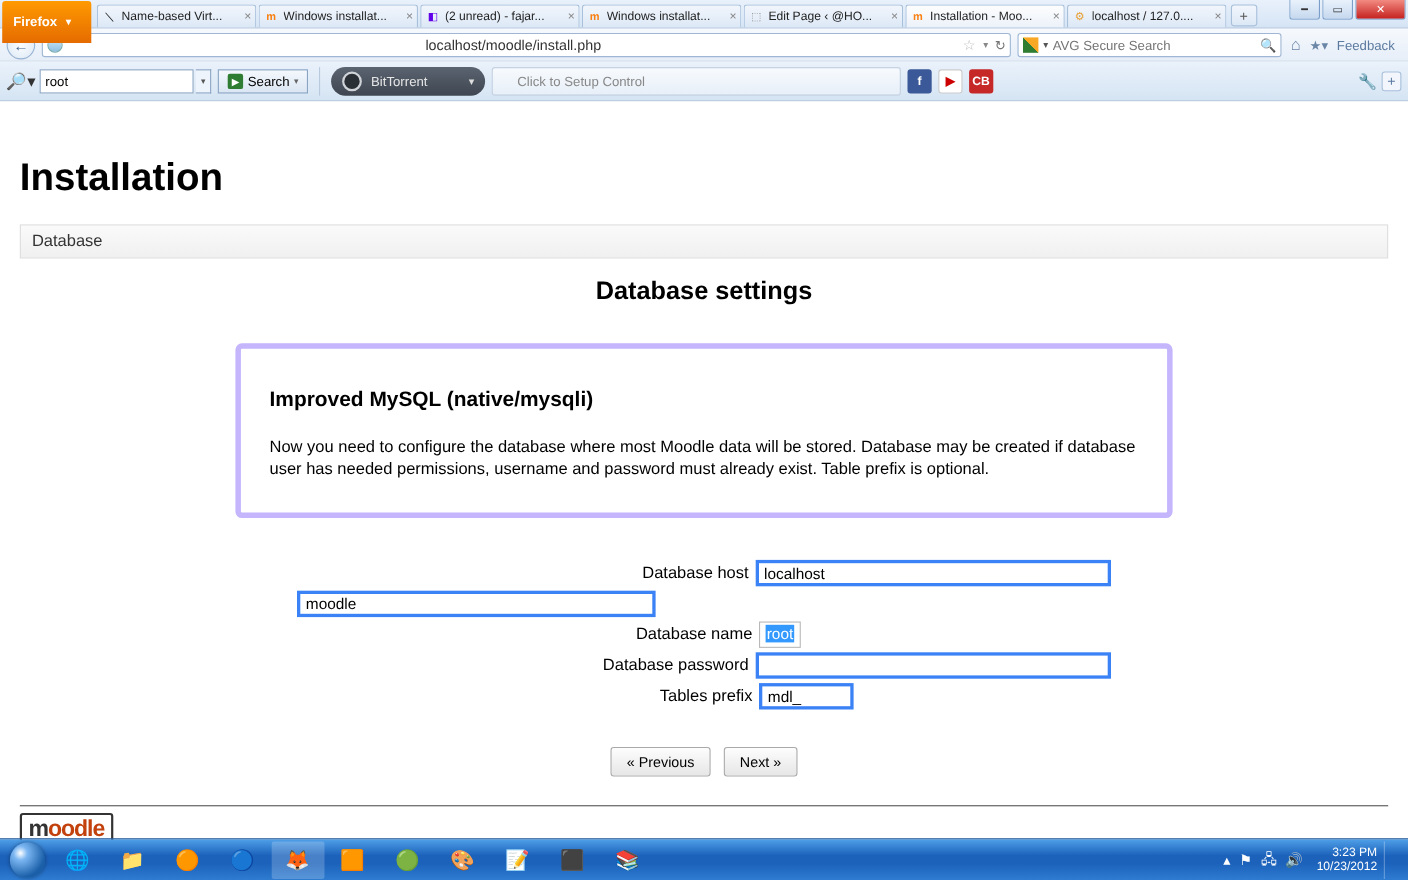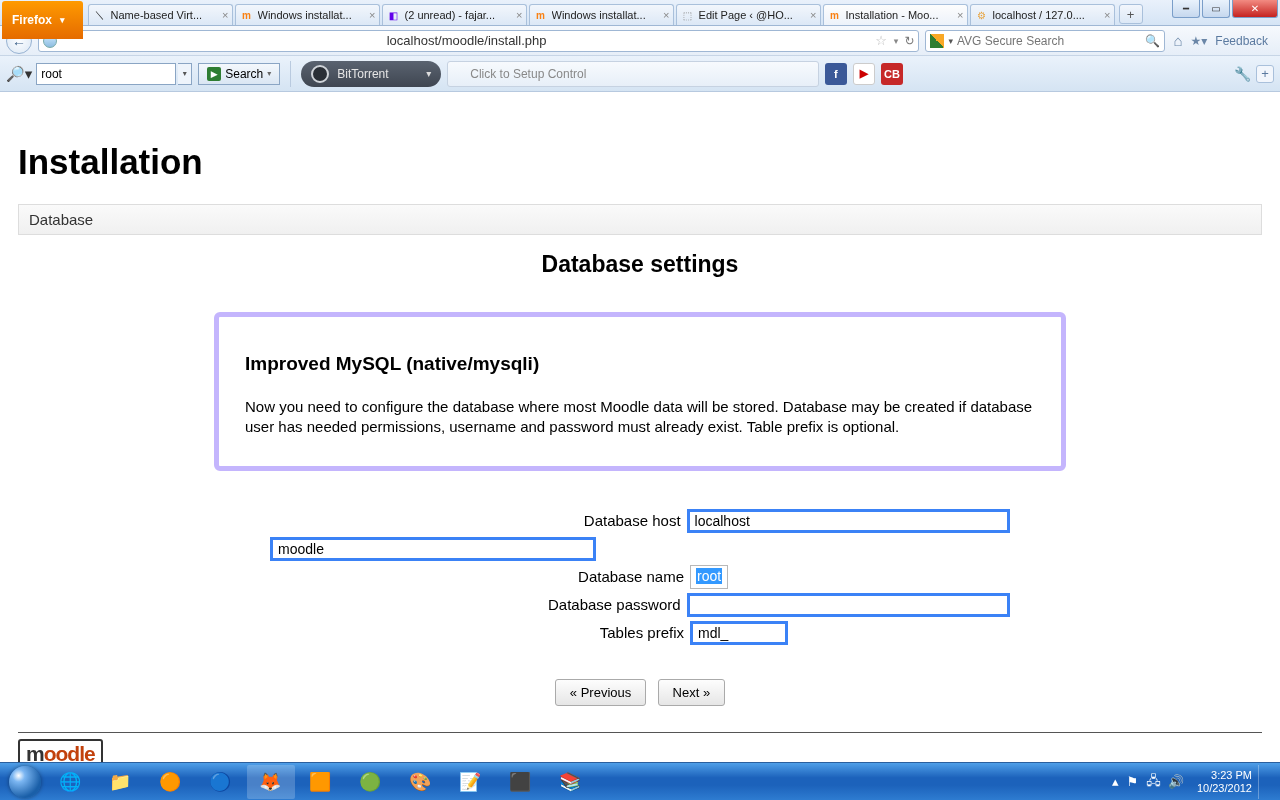--- a/index.html
+++ b/index.html
@@ -62,21 +62,21 @@
 .section-hdr { border:1px solid #ddd; background:linear-gradient(#fafafa,#f0f0f0); padding:6px 10px; font-size:15px; color:#333;}
 .h2 { text-align:center; font-family: Arial, sans-serif; font-size:23px; font-weight:bold; margin: 16px 0 34px 0;}
 .info-box { width:852px; margin:0 auto; border:5px solid #c4b5fd; border-radius:6px; padding: 36px 26px 28px 26px; background:#fff;}
 .info-box h3{ font-family: Arial,sans-serif; font-size:19px; font-weight:bold; margin-bottom:22px;}
 .info-box p{ font-size:15px; line-height:1.35; color:#000;}
 .form-area{ width:740px; margin: 38px auto 0 auto;}
 .frow{ display:flex; align-items:center; margin-bottom:4px;}
 .frow label{ width:420px; text-align:right; padding-right:6px; font-size:15px;}
 .frow input{ height:24px; border:3px solid #3b82f6; padding:0 5px; font-size:14px;}
 .frow input.wide{ width:326px;}
-.frow input.short{ width:98px;}
+.frow input.short{ width:86px;}
 .sel-text{ background:#3399ff; color:#fff; padding:0 1px;}
 .btn-row{ text-align:center; margin-top:34px;}
 .pbtn{ display:inline-block; border:1px solid #aaa; background:linear-gradient(#fdfdfd,#e6e6e6); padding:5px 14px; font-size:13px; border-radius:3px; margin:0 4px; cursor:pointer;}
 hr.foot{ margin-top:26px; border:none; border-top:1px solid #555;}
 .moodle-logo{ display:inline-block; border:2px solid #333; border-radius:3px; padding:1px 6px; margin-top:6px; font-family: Arial; font-size:21px; font-weight:bold; letter-spacing:-1px;}
 .moodle-logo .m{ color:#333;} .moodle-logo .o{ color:#c2410c;}
 
 
 .taskbar{ position:absolute; bottom:0; left:0; right:0; height:38px; background:linear-gradient(#4f9fe8,#1c62bb 40%,#1c62bb 60%,#2e7cd1); display:flex; align-items:center; padding:0 4px; border-top:1px solid #2a5f9e;}
 .start{ width:42px; height:34px; display:flex; align-items:center; justify-content:center;}

